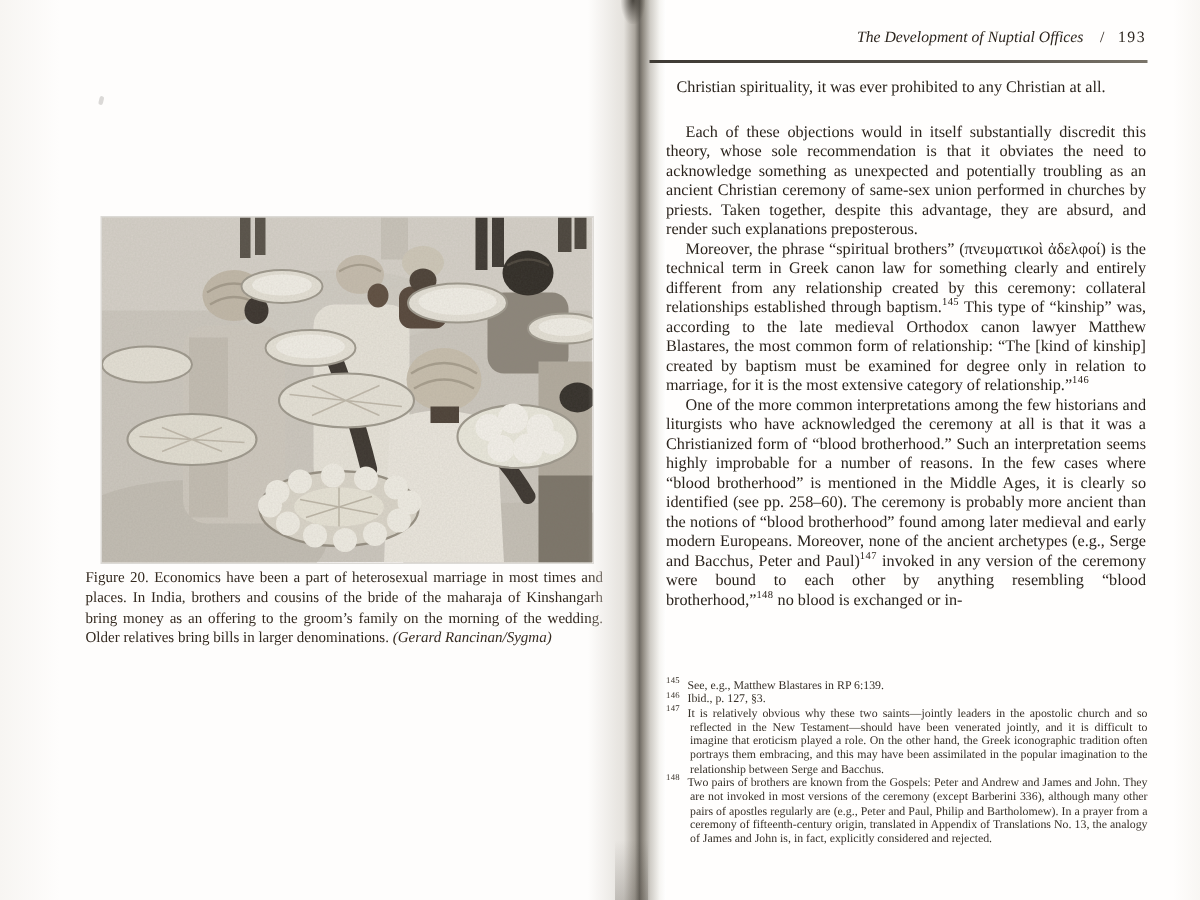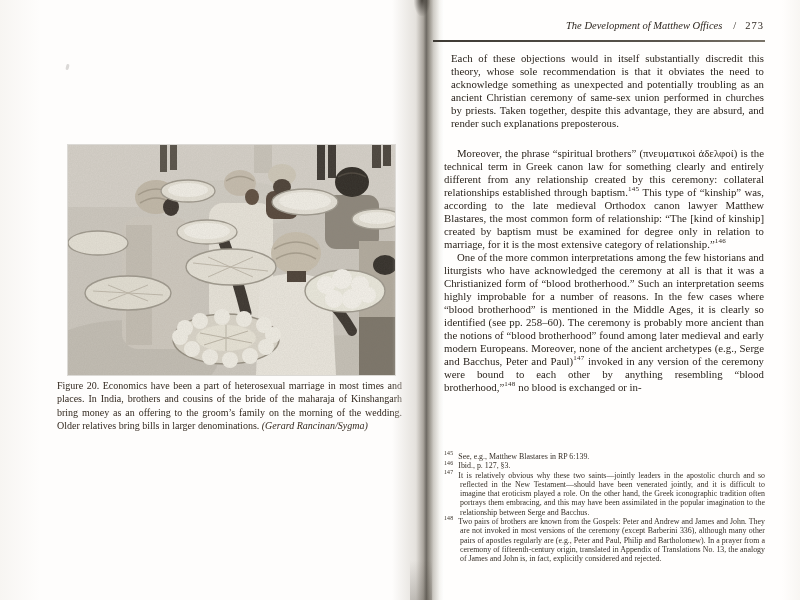--- a/index.html
+++ b/index.html
@@ -205,24 +205,25 @@
         <span>Figure 20. Economics have been a part of heterosexual marriage in most times and places. In India, brothers and cousins of the bride of the maharaja of Kinshangarh bring money as an offering to the groom’s family on the morning of the wedding. Older relatives bring bills in larger denominations.</span>
         <span class="credit">(Gerard Rancinan/Sygma)</span>
       </figcaption>
     </figure>
   </div>
 
   <div class="spine"></div>
 
   <div class="page-right">
     <div class="running-head">
-      <span class="it">The Development of Matthew Offices</span><span class="sep">/</span><span class="pgnum">273</span>
+      <span class="it">The Development of Nuptial Offices</span><span class="sep">/</span><span class="pgnum">193</span>
     </div>
     <div class="rule"></div>
     <div class="body-text">
+        <p>Christian spirituality, it was ever prohibited to any Christian at all.</p>
         <p>Each of these objections would in itself substantially discredit this theory, whose sole recommendation is that it obviates the need to acknowledge something as unexpected and potentially troubling as an ancient Christian ceremony of same-sex union performed in churches by priests. Taken together, despite this advantage, they are absurd, and render such explanations preposterous.</p>
         <p>Moreover, the phrase “spiritual brothers” (πνευματικοὶ ἀδελφοί) is the technical term in Greek canon law for something clearly and entirely different from any relationship created by this ceremony: collateral relationships established through baptism.<sup>145</sup> This type of “kinship” was, according to the late medieval Orthodox canon lawyer Matthew Blastares, the most common form of relationship: “The [kind of kinship] created by baptism must be examined for degree only in relation to marriage, for it is the most extensive category of relationship.”<sup>146</sup></p>
         <p>One of the more common interpretations among the few historians and liturgists who have acknowledged the ceremony at all is that it was a Christianized form of “blood brotherhood.” Such an interpretation seems highly improbable for a number of reasons. In the few cases where “blood brotherhood” is mentioned in the Middle Ages, it is clearly so identified (see pp. 258–60). The ceremony is probably more ancient than the notions of “blood brotherhood” found among later medieval and early modern Europeans. Moreover, none of the ancient archetypes (e.g., Serge and Bacchus, Peter and Paul)<sup>147</sup> invoked in any version of the ceremony were bound to each other by anything resembling “blood brotherhood,”<sup>148</sup> no blood is exchanged or in-</p>
       </div>
     <div class="footnotes">
         <p class="footnote"><sup>145</sup>See, e.g., Matthew Blastares in <span class="it">RP</span> 6:139.</p>
         <p class="footnote"><sup>146</sup>Ibid., p. 127, §3.</p>
         <p class="footnote"><sup>147</sup>It is relatively obvious why these two saints—jointly leaders in the apostolic church and so reflected in the New Testament—should have been venerated jointly, and it is difficult to imagine that eroticism played a role. On the other hand, the Greek iconographic tradition often portrays them embracing, and this may have been assimilated in the popular imagination to the relationship between Serge and Bacchus.</p>
         <p class="footnote"><sup>148</sup>Two pairs of brothers are known from the Gospels: Peter and Andrew and James and John. They are not invoked in most versions of the ceremony (except Barberini 336), although many other pairs of apostles regularly are (e.g., Peter and Paul, Philip and Bartholomew). In a prayer from a ceremony of fifteenth-century origin, translated in Appendix of Translations No. 13, the analogy of James and John is, in fact, explicitly considered and rejected.</p>
       </div>

